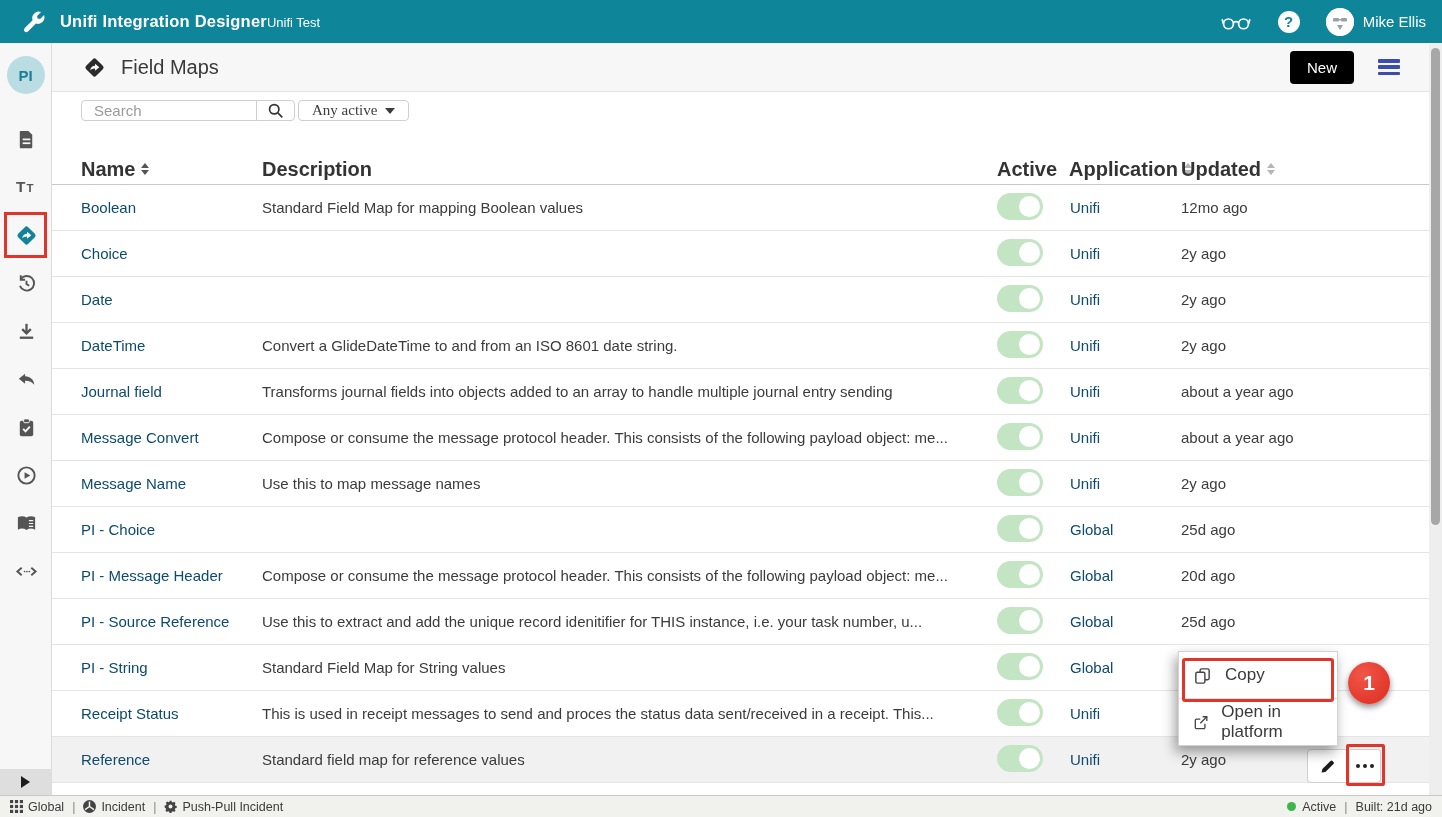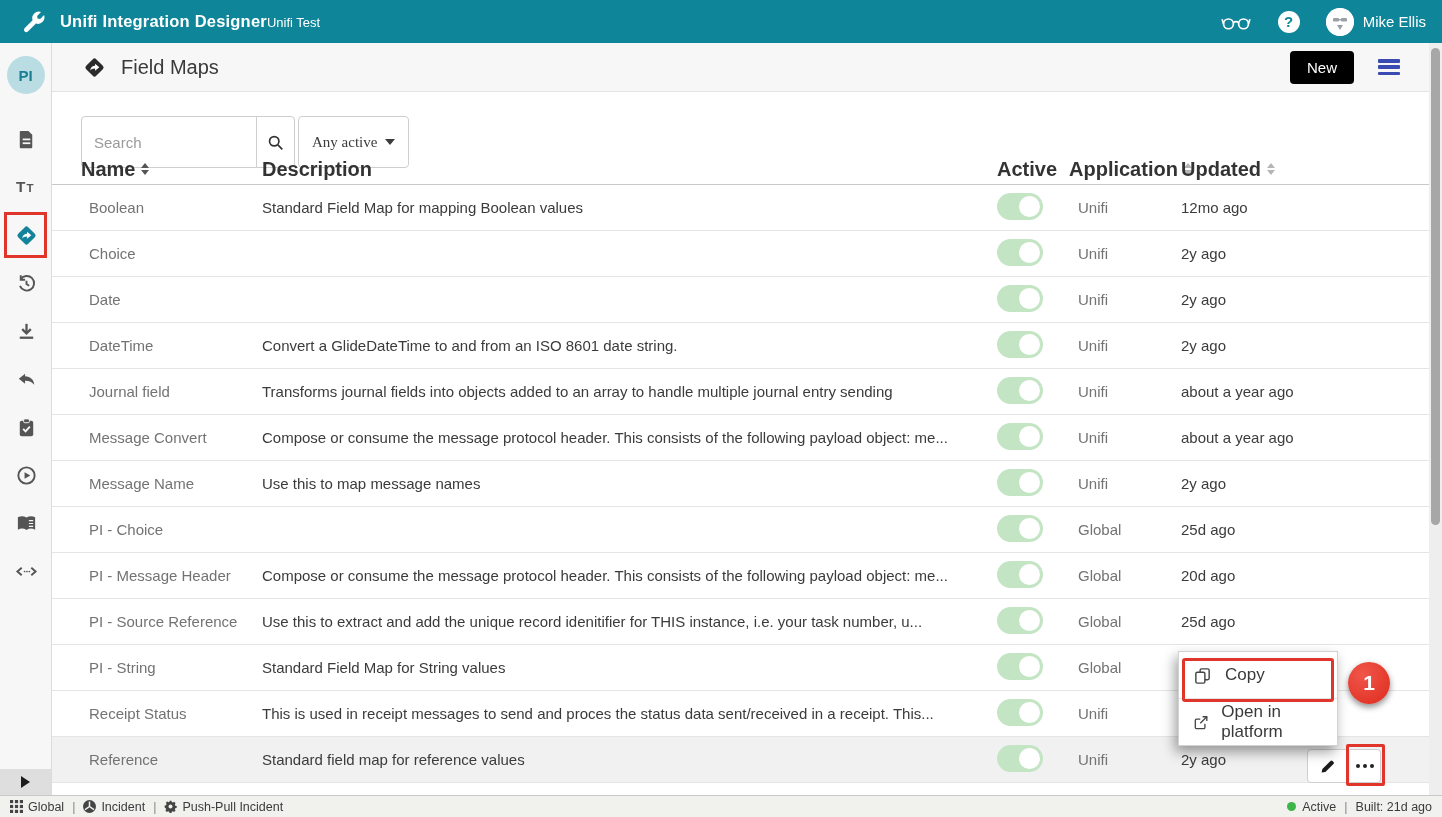--- a/index.html
+++ b/index.html
@@ -58,21 +58,21 @@
   .ph-spacer { flex:1; }
   .btn-new { background:#000000; color:#fff; border:none; border-radius:4px; font-size:15px;
              padding:8px 17px; cursor:pointer; font-family:inherit; margin-right:24px; }
   .hamburger { width:22px; height:16px; display:flex; flex-direction:column; justify-content:space-between;
                cursor:pointer; margin-right:12px; }
   .hamburger span { display:block; height:3.5px; background:#3a4cb1; border-radius:1px; }
 
   .content { position:relative; height:calc(100% - 50px); }
 
   
-  .toolbar { position:absolute; top:24px; left:29px; display:flex; align-items:stretch; height:52px; }
+  .toolbar { position:absolute; top:8px; left:29px; display:flex; align-items:stretch; height:21px; }
   .search-input { width:176px; border:1px solid #cfcfcf; border-radius:4px 0 0 4px; padding:0 12px;
                   font-size:15px; font-family:inherit; color:#3c3c3c; outline:none; }
   .search-input::placeholder { color:#9a9a9a; }
   .search-btn { width:39px; border:1px solid #cfcfcf; border-left:1px solid #cfcfcf; margin-left:-1px;
                 background:#fff; border-radius:0 4px 4px 0; cursor:pointer;
                 display:flex; align-items:center; justify-content:center; }
   .search-btn svg { width:17px; height:17px; }
   .filter-btn { margin-left:3px; border:1px solid #cfcfcf; background:#fff; border-radius:4px;
                 font-size:15px; color:#3c3c3c; font-family:Liberation Serif, serif; padding:0 13px; cursor:pointer;
                 display:flex; align-items:center; }
@@ -85,21 +85,21 @@
                   align-items:center; padding-left:29px; }
   .thead { height:31px; border-bottom:1px solid #c9c9c9; font-weight:bold; font-size:20px; color:#333; }
   .th { display:flex; align-items:center; }
   .sorts { display:inline-flex; flex-direction:column; margin-left:6px; line-height:0; }
   .sorts i { width:0; height:0; border-left:4.5px solid transparent; border-right:4.5px solid transparent; }
   .sorts .up { border-bottom:5px solid #555; margin-bottom:2px; }
   .sorts .dn { border-top:5px solid #555; }
   .sorts.dim .up { border-bottom-color:#b5b5b5; } .sorts.dim .dn { border-top-color:#b5b5b5; }
   .trow { height:46px; border-bottom:1px solid #e5e5e5; font-size:15px; }
   .trow.hovered { background:#f1f1f1; }
-  .c.name a, .c.app a { color:#737373; text-decoration:none; cursor:pointer;margin-left:8px; }
+  .c.name a, .c.app a { color:#0c4a6e; text-decoration:none; cursor:pointer; }
   .c.desc { color:#3b3b3b; white-space:nowrap; overflow:hidden; text-overflow:ellipsis; padding-right:20px; }
   .c.app { padding-left:1px; }
   .toggle { display:inline-block; width:46px; height:27px; background:#c3e5c4; border-radius:14px;
             position:relative; cursor:pointer; }
   .toggle .knob { position:absolute; right:3px; top:3px; width:21px; height:21px; border-radius:50%;
                   background:#fff; }
   .act-btn { background:#fff; border:1px solid #cfcfcf; cursor:pointer; display:flex;
              align-items:center; justify-content:center; }
   .act-edit { position:absolute; left:1307px; top:749px; width:41px; height:34px; border-radius:4px 0 0 4px; }
   .act-edit svg { width:17px; height:17px; }

